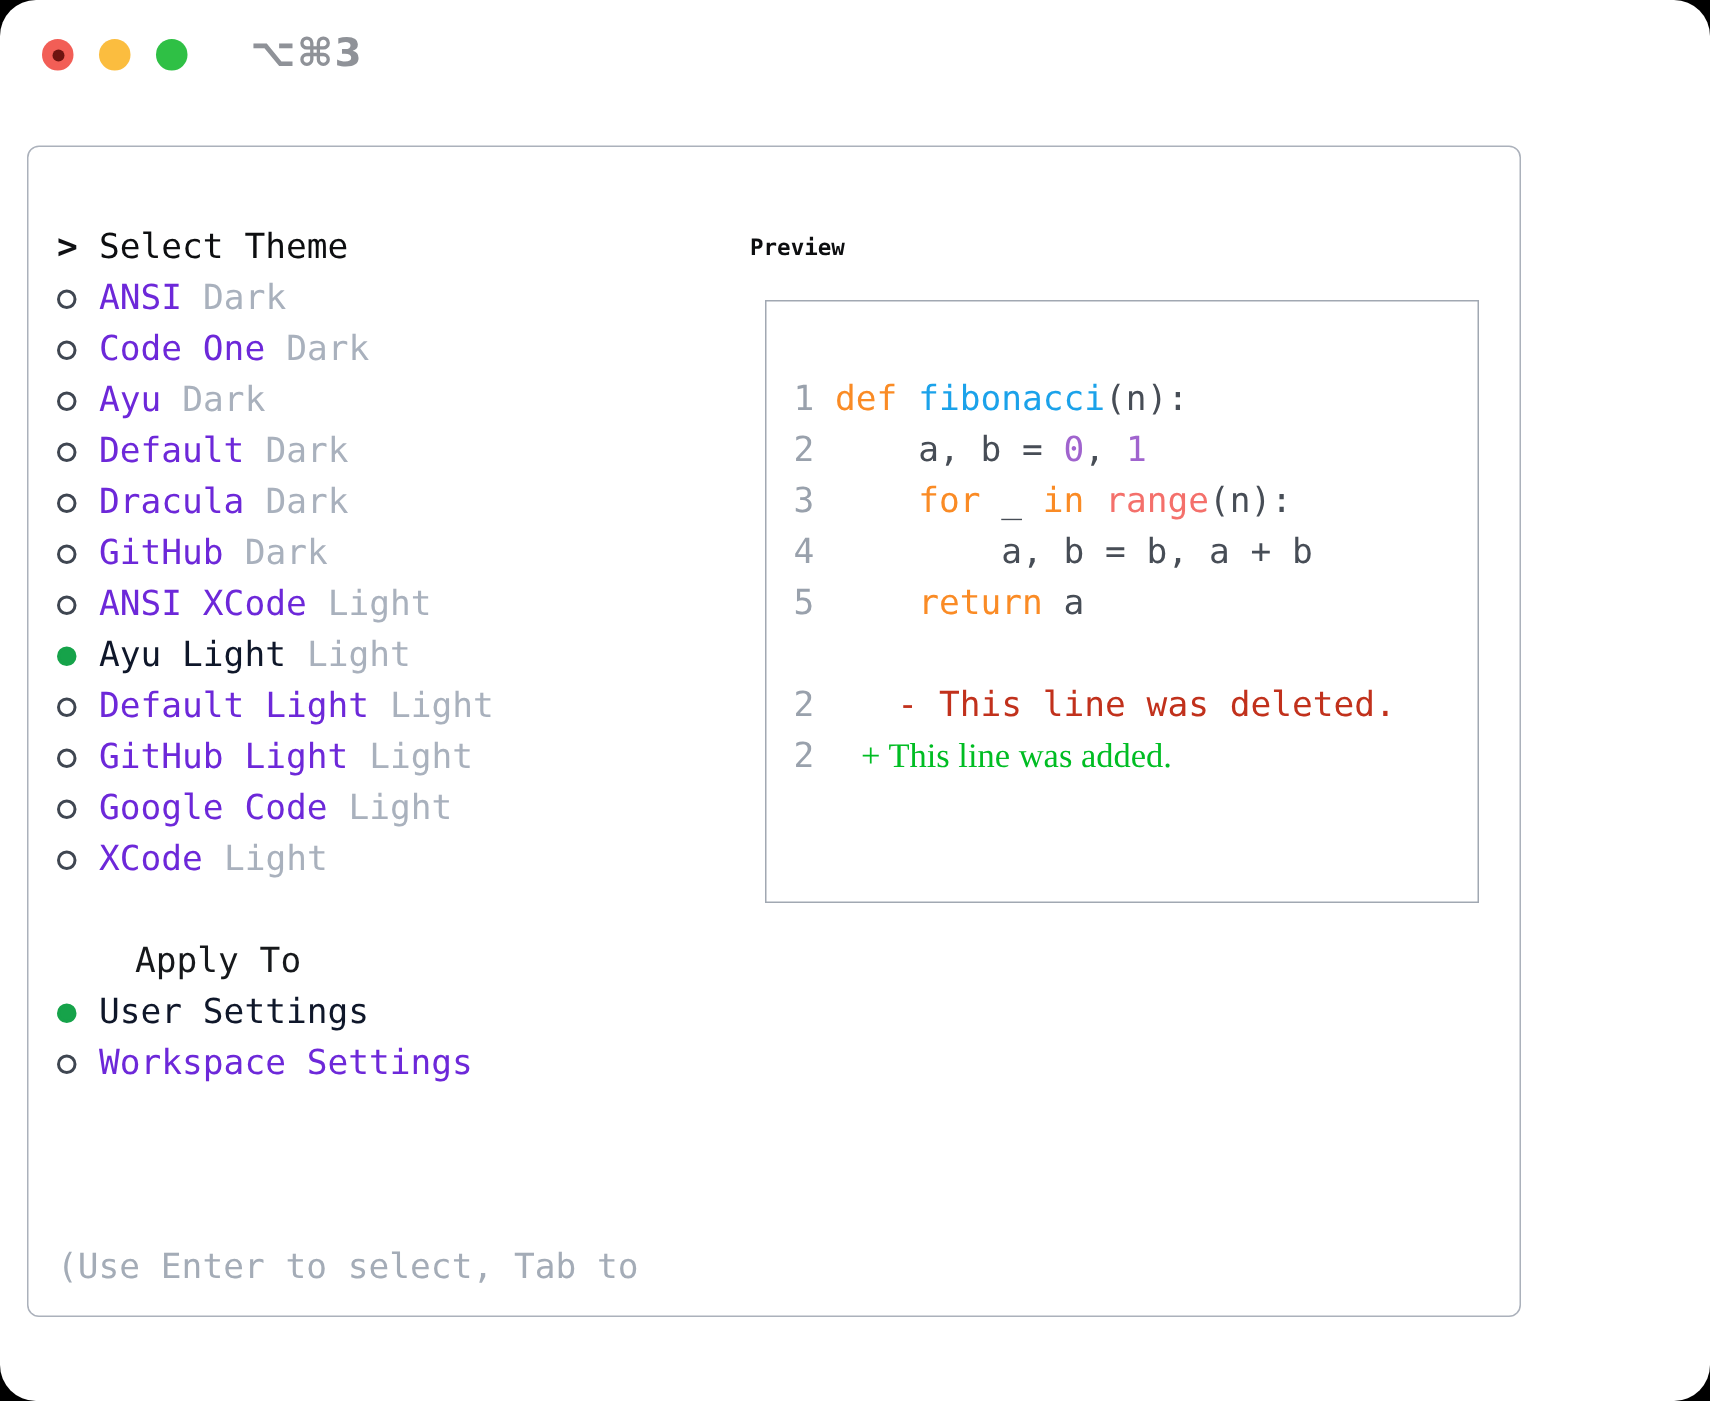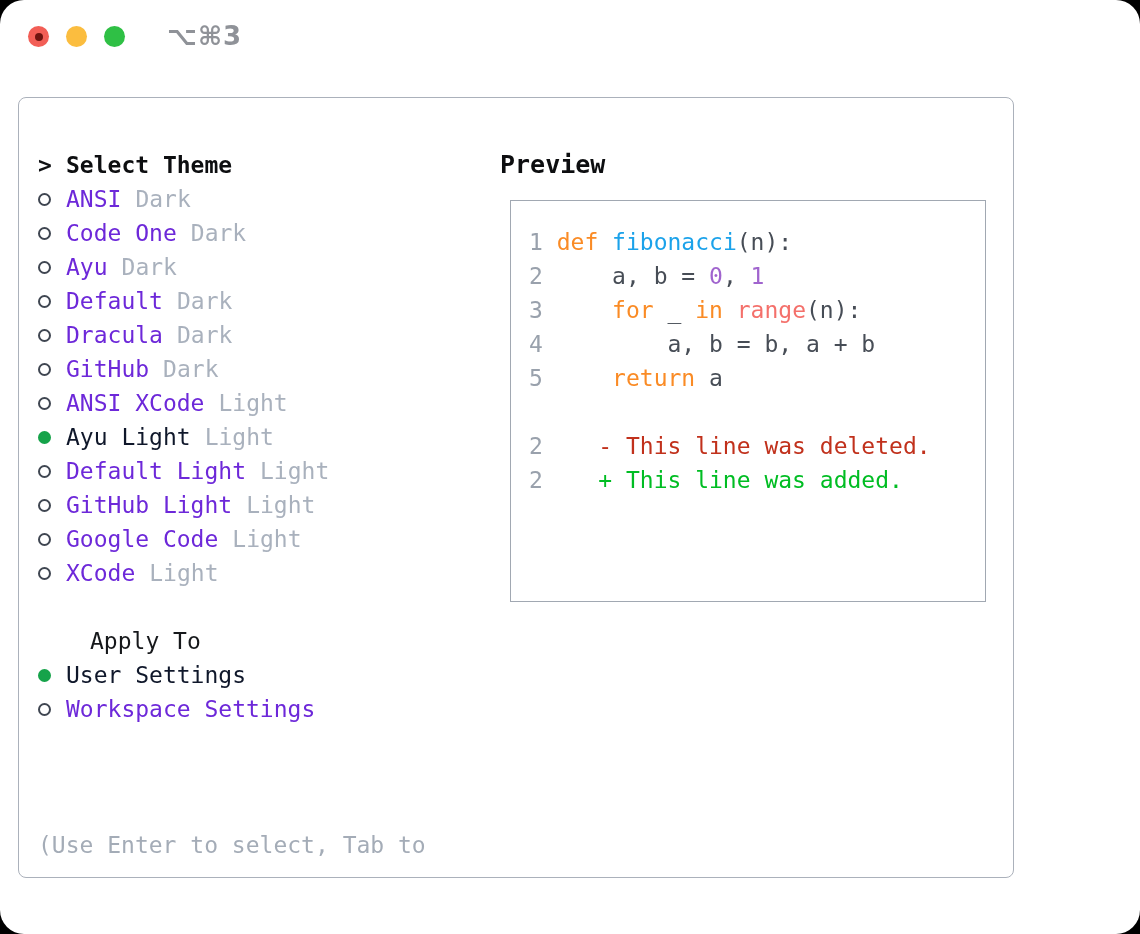--- a/index.html
+++ b/index.html
@@ -26,46 +26,46 @@
     border:1.5px solid #abb1bb;border-radius:8px;box-sizing:border-box;background:#fff;
   }
   
   .left-col{position:absolute;left:38px;top:148px;font-size:23px;line-height:34px;color:#3c434c;}
   .row{display:flex;align-items:center;height:34px;white-space:pre;}
   .marker{width:28px;display:inline-flex;align-items:center;flex:none;}
   .prompt-char{font-weight:bold;color:#101114;}
   .radio{width:13px;height:13px;border-radius:50%;border:2px solid #3f4651;box-sizing:border-box;background:transparent;}
   .radio.on{background:#16a34a;border-color:#16a34a;}
   .name{color:#6d28d9;}
-  .title-text{font-weight:bold;color:#0d0e10;}
+  .title-text{font-weight:normal;color:#0d0e10;}
   .apply-title{color:#16181b;margin-left:24px;}
   .tag{color:#a9b1bd;margin-left:14px;}
   .row.selected .name{color:#0f172a;}
   .spacer{height:34px;}
   .help{position:absolute;left:38px;top:760px;font-size:23px;line-height:34px;color:#a4acb7;white-space:pre;}
   
   .preview-title{
     position:absolute;left:500px;top:148px;height:34px;line-height:34px;
-    font-size:25px;font-weight:bold;color:#0d0e10;
+    font-size:15px;font-weight:bold;color:#0d0e10;
   }
   .preview-box{
     position:absolute;left:510px;top:200px;width:476px;height:402px;
     box-sizing:border-box;border:1.5px solid #a1a8b2;background:#fff;
-    padding:24px 6px 0 18px;overflow:hidden;
+    padding:48px 6px 0 18px;overflow:hidden;
   }
   .code-line{height:34px;line-height:34px;font-size:23px;white-space:pre;}
   .seg-ln{color:#99a1ac;}
   .seg-pl{color:#474d56;}
   .seg-kw{color:#fa8b25;}
   .seg-fn{color:#1ba2ea;}
   .seg-bi{color:#f4706b;}
   .seg-num{color:#a064ce;}
   .seg-ctx{color:#8d949e;}
   .seg-del{color:#c1311c;margin-top:29px;}
-  .seg-add{color:#00bd23;}
+  .seg-add{color:#00bd23;font-family:Liberation Serif, serif;}
 </style>
 </head>
 <body>
 
 <div class="window">
 
   <div class="traffic">
     <button class="tl tl-close" aria-label="close"></button>
     <button class="tl tl-min" aria-label="minimize"></button>
     <button class="tl tl-zoom" aria-label="zoom"></button>

